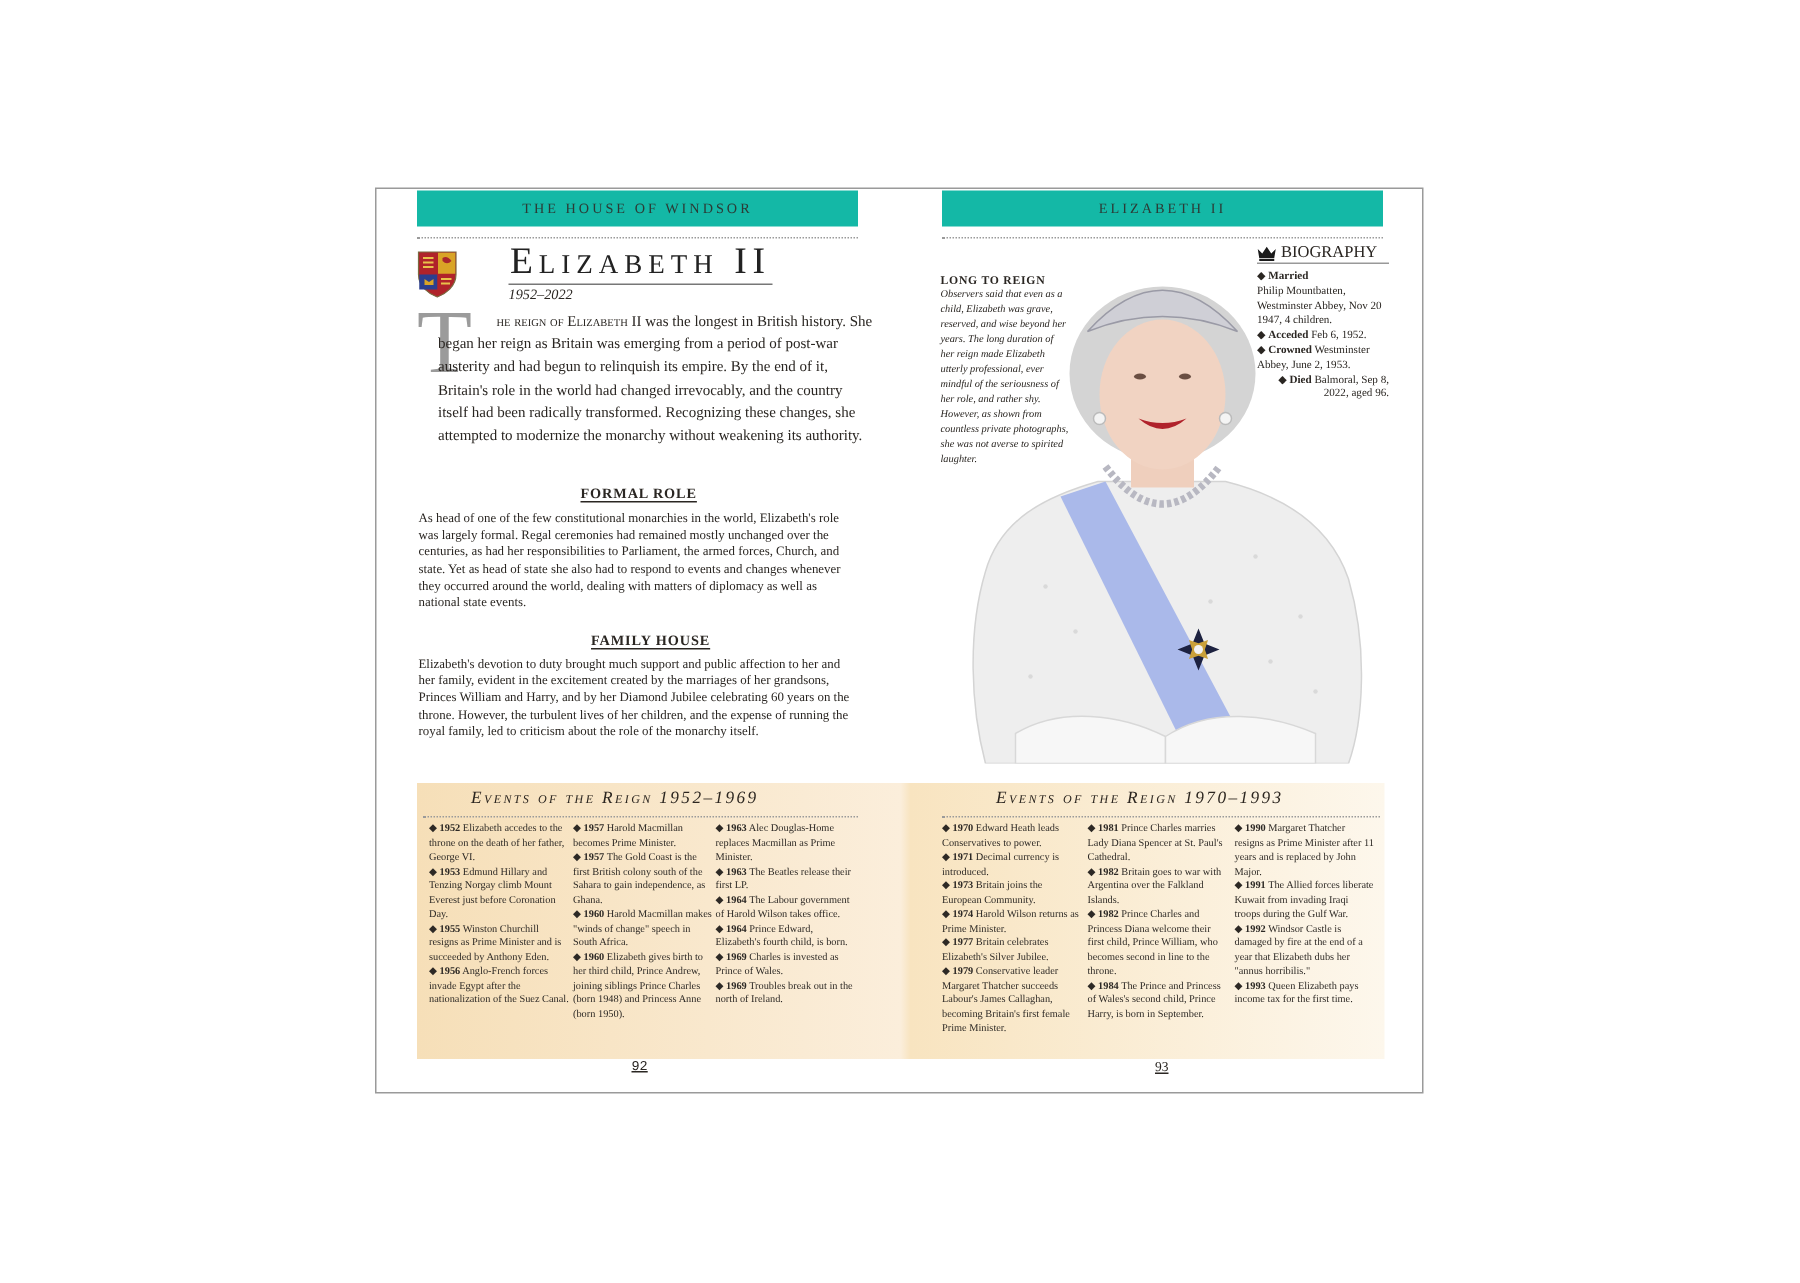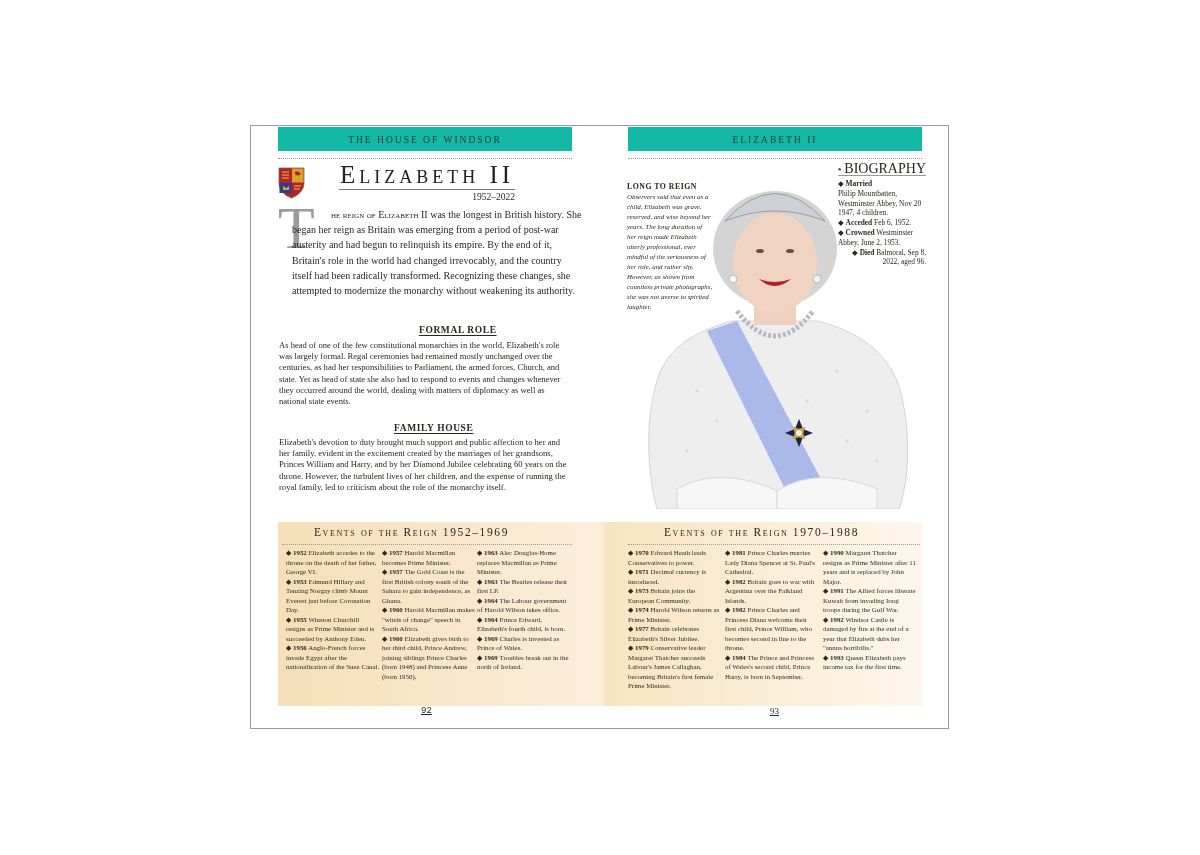--- a/index.html
+++ b/index.html
@@ -4,37 +4,37 @@
 <style>
   html, body { margin: 0; padding: 0; background: #ffffff; }
   body { width: 1200px; height: 855px; position: relative; font-family: "Liberation Serif", "DejaVu Serif", serif; color: #2a2622; }
   .spread { position: absolute; left: 250px; top: 125px; width: 699px; height: 604px; border: 1px solid #9a9a9a; background: #fff; box-sizing: border-box; overflow: hidden; }
   .runhead { position: absolute; top: 1px; height: 24px; background: #14b8a6; color: #2c3a35; font-size: 9.5px; letter-spacing: 2px; text-align: center; line-height: 26px; }
   .runhead.left { left: 27px; width: 294px; }
   .runhead.right { left: 377px; width: 294px; }
   .dotted { position: absolute; height: 0; border-top: 1px dotted #9a9a9a; }
   .crest { position: absolute; left: 27px; top: 41px; width: 27px; height: 32px; }
   .title { position: absolute; left: 88px; top: 36px; width: 176px; text-align: center; font-size: 25px; letter-spacing: 4px; font-variant: small-caps; color: #222; border-bottom: 1px solid #777; padding-bottom: 1px; line-height: 26px; }
-  .dates { position: absolute; left: 88px; top: 66px; width: 176px; text-align: right; font-size: 9.5px; }
+  .dates { position: absolute; left: 88px; top: 66px; width: 176px; text-align: left; font-size: 9.5px; font-style: italic; }
   .dropcap { position: absolute; left: 27px; top: 74px; font-size: 60px; line-height: 56px; color: #9b9b9b; }
   .intro { position: absolute; left: 28px; top: 81px; width: 290px; font-size: 10px; line-height: 15.2px; margin-left: 13px; }
   .intro .sc { font-variant: small-caps; }
   .intro .indent { display: inline-block; width: 39px; }
   .subhead { position: absolute; font-size: 9.5px; font-weight: bold; letter-spacing: 0.6px; text-decoration: underline; text-underline-offset: 2px; }
   .body-text { position: absolute; left: 28px; width: 292px; font-size: 8.6px; line-height: 11.2px; }
   .side-head { font-size: 7.8px; font-weight: bold; letter-spacing: 0.5px; }
   .long-reign { position: absolute; left: 376px; top: 56px; width: 86px; font-size: 6.9px; line-height: 10px; }
   .long-reign .txt { font-style: italic; }
   .bio { position: absolute; left: 587px; top: 38px; width: 88px; font-size: 7.4px; line-height: 9.8px; }
-  .bio-title { font-size: 14px; border-bottom: 1px solid #999; padding-bottom: 1px; margin-bottom: 3px; display: flex; align-items: center; gap: 3px; }
+  .bio-title { font-size: 11px; border-bottom: 1px solid #999; padding-bottom: 1px; margin-bottom: 3px; display: flex; align-items: center; gap: 3px; }
   .bio b { font-weight: bold; }
   .bio .r { text-align: right; padding-left: 14px; }
   .photo { position: absolute; left: 386px; top: 45px; width: 278px; height: 338px; }
   .events { position: absolute; left: 27px; top: 396px; width: 645px; height: 184px; background: linear-gradient(90deg, #f6dfb8 0%, #fbeedb 50%, #f8e4c0 51%, #fdf7ec 100%); }
-  .ev-head { position: absolute; top: 4px; font-size: 11.5px; letter-spacing: 1.6px; font-variant: small-caps; color: #2c2620; }
+  .ev-head { position: absolute; top: 4px; font-size: 11.5px; letter-spacing: 1.6px; font-variant: small-caps; color: #2c2620; font-style: italic; }
   .ev-col { position: absolute; top: 26px; width: 94px; font-size: 6.9px; line-height: 9.5px; color: #2d2925; }
   .ev-col b { font-weight: bold; }
   .pageno { position: absolute; top: 580px; font-size: 9px; text-decoration: underline; }
 </style>
 </head>
 <body>
 
 <div class="spread">
 
   <div class="runhead left">THE HOUSE OF WINDSOR</div>
@@ -50,21 +50,21 @@
   </svg>
 
   <div class="title">Elizabeth II</div>
   <div class="dates">1952–2022</div>
 
   <div class="dropcap">T</div>
   <div class="intro">
     <span class="indent"></span><span class="sc">he reign of Elizabeth II</span><span> was the longest in British history. She began her reign as Britain was emerging from a period of post-war austerity and had begun to relinquish its empire. By the end of it, Britain's role in the world had changed irrevocably, and the country itself had been radically transformed. Recognizing these changes, she attempted to modernize the monarchy without weakening its authority.</span>
   </div>
 
-  <div class="subhead" style="left:136px; top:199px;margin-left:32px;">FORMAL ROLE</div>
+  <div class="subhead" style="left:136px; top:199px;">FORMAL ROLE</div>
   <div class="body-text" style="top:214px;">As head of one of the few constitutional monarchies in the world, Elizabeth's role was largely formal. Regal ceremonies had remained mostly unchanged over the centuries, as had her responsibilities to Parliament, the armed forces, Church, and state. Yet as head of state she also had to respond to events and changes whenever they occurred around the world, dealing with matters of diplomacy as well as national state events.</div>
 
   <div class="subhead" style="left:143px; top:297px;">FAMILY HOUSE</div>
   <div class="body-text" style="top:311px;">Elizabeth's devotion to duty brought much support and public affection to her and her family, evident in the excitement created by the marriages of her grandsons, Princes William and Harry, and by her Diamond Jubilee celebrating 60 years on the throne. However, the turbulent lives of her children, and the expense of running the royal family, led to criticism about the role of the monarchy itself.</div>
 
   <div class="runhead right">ELIZABETH II</div>
   <div class="dotted" style="left:377px; top:32px; width:294px;"></div>
 
   <svg class="photo" viewBox="0 0 278 338">
 
@@ -125,21 +125,21 @@
       <span>BIOGRAPHY</span>
     </div>
     <div>◆ <b>Married</b><br><span>Philip Mountbatten, Westminster Abbey, Nov 20 1947, 4 children.</span></div>
     <div>◆ <b>Acceded</b> <span>Feb 6, 1952.</span></div>
     <div>◆ <b>Crowned</b> <span>Westminster Abbey, June 2, 1953.</span></div>
     <div class="r">◆ <b>Died</b> <span>Balmoral, Sep 8, 2022, aged 96.</span></div>
   </div>
 
   <div class="events">
     <div class="ev-head" style="left:36px;">Events of the Reign 1952–1969</div>
-    <div class="ev-head" style="left:386px;">Events of the Reign 1970–1988</div>
+    <div class="ev-head" style="left:386px;">Events of the Reign 1970–1993</div>
     <div class="dotted" style="left:4px; top:22px; width:290px;"></div>
     <div class="dotted" style="left:350px; top:22px; width:292px;"></div>
 
     <div class="ev-col" style="left:8px;">
       <div>◆ <b>1952</b> <span>Elizabeth accedes to the throne on the death of her father, George VI.</span></div>
       <div>◆ <b>1953</b> <span>Edmund Hillary and Tenzing Norgay climb Mount Everest just before Coronation Day.</span></div>
       <div>◆ <b>1955</b> <span>Winston Churchill resigns as Prime Minister and is succeeded by Anthony Eden.</span></div>
       <div>◆ <b>1956</b> <span>Anglo-French forces invade Egypt after the nationalization of the Suez Canal.</span></div>
     </div>
     <div class="ev-col" style="left:104px;">

